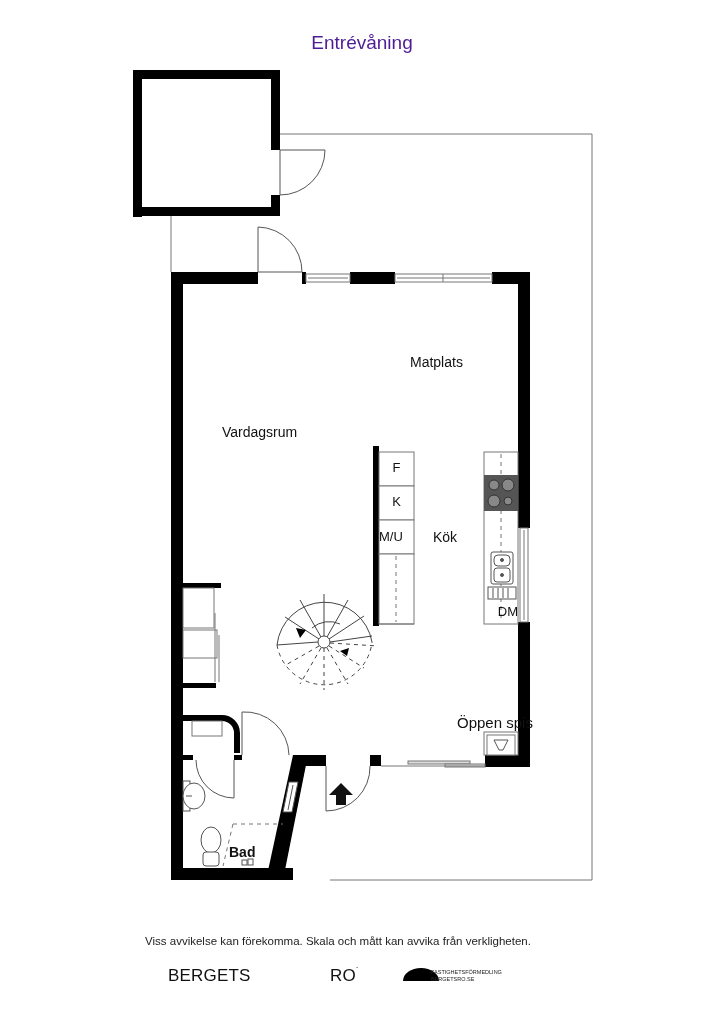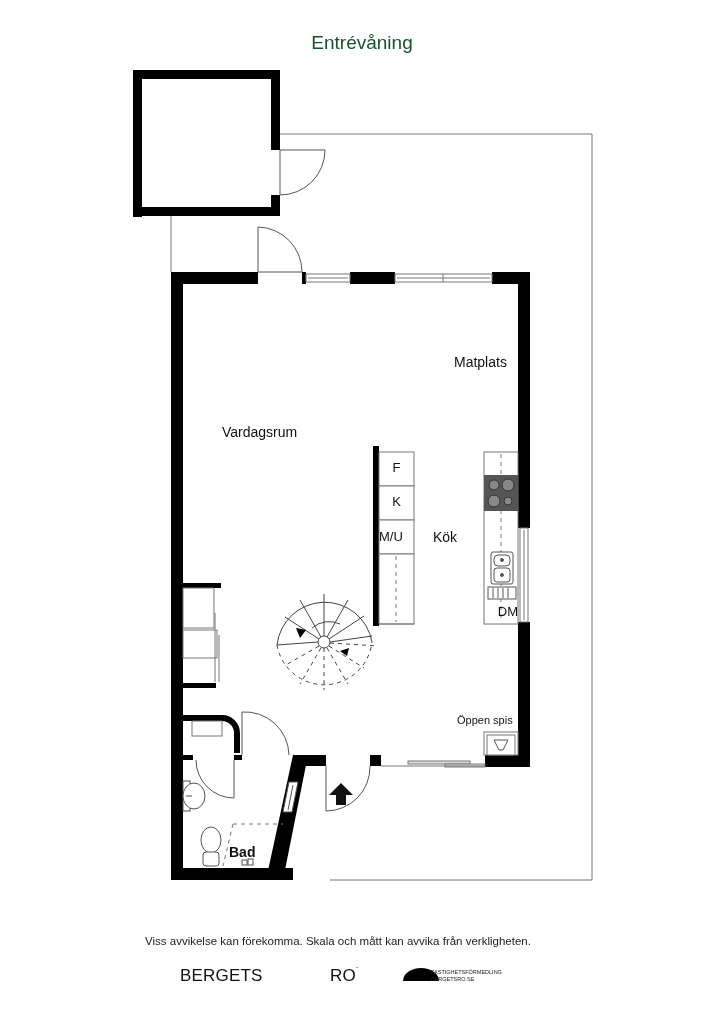--- a/index.html
+++ b/index.html
@@ -1,20 +1,20 @@
 <!DOCTYPE html>
 <html><head>
 <meta charset="utf-8">
 <style>
   html, body { margin:0; padding:0; background:#ffffff; }
   body { width:724px; height:1024px; position:relative; overflow:hidden; font-family:"Liberation Sans", sans-serif; color:#111; }
-  .title { position:absolute; top:32px; left:0; width:724px; text-align:center; font-size:19px; color:#14532d; }
+  .title { position:absolute; top:32px; left:0; width:724px; text-align:center; font-size:19px; color:#4c1d95; }
   svg.plan { position:absolute; left:0; top:0; }
   .room-label { position:absolute; font-size:14px; color:#111; white-space:nowrap; }
-  .small-label { position:absolute; font-size:11px; color:#111; white-space:nowrap; }
+  .small-label { position:absolute; font-size:15px; color:#111; white-space:nowrap; }
   .box-label { position:absolute; font-size:13px; color:#111; text-align:center; }
   .disclaimer { position:absolute; top:935px; left:0; width:676px; text-align:center; font-size:11.5px; color:#222; }
   .logo { position:absolute; top:966px; font-size:17px; color:#111; letter-spacing:0.2px; }
   .logo-sub { position:absolute; font-size:5.5px; line-height:6.5px; color:#222; }
 </style>
 </head>
 <body>
 
 <div class="title">Entrévåning</div>
 
@@ -200,30 +200,30 @@
     <line x1="233" y1="824" x2="223" y2="866"></line>
   </g>
   <g fill="#fff" stroke="#555" stroke-width="1">
     <rect x="242" y="860" width="5" height="5"></rect>
     <rect x="248" y="859" width="5" height="6"></rect>
   </g>
 
   <path d="M403,981 A18,13 0 0 1 439,981 Z" fill="#000"></path>
 </svg>
 
-<div class="room-label" style="left:410px;top:354px;margin-left:44px;">Matplats</div>
+<div class="room-label" style="left:410px;top:354px;">Matplats</div>
 <div class="room-label" style="left:222px;top:424px;">Vardagsrum</div>
 <div class="room-label" style="left:433px;top:529px;">Kök</div>
 <div class="room-label" style="left:229px;top:844px;font-weight:bold;">Bad</div>
 
 <div class="box-label" style="left:379px;top:460px;width:35px;">F</div>
 <div class="box-label" style="left:379px;top:494px;width:35px;">K</div>
 <div class="box-label" style="left:379px;top:529px;width:15px;">M/U</div>
 <div class="box-label" style="left:484px;top:604px;width:34px;text-align:right;">DM</div>
 <div class="small-label" style="left:457px;top:714px;">Öppen spis</div>
 
 <div class="disclaimer">Viss avvikelse kan förekomma. Skala och mått kan avvika från verkligheten.</div>
-<div class="logo" style="left:180px;">BERGETS</div>
+<div class="logo" style="left:168px;">BERGETS</div>
 <div class="logo" style="left:330px;"><span>RO</span><sup style="font-size:9px;">˙</sup></div>
 <div class="logo-sub" style="left:431px;top:969px;">
   <div>FASTIGHETSFÖRMEDLING</div>
   <div>BERGETSRO.SE</div>
 </div>
 
 </body></html>

